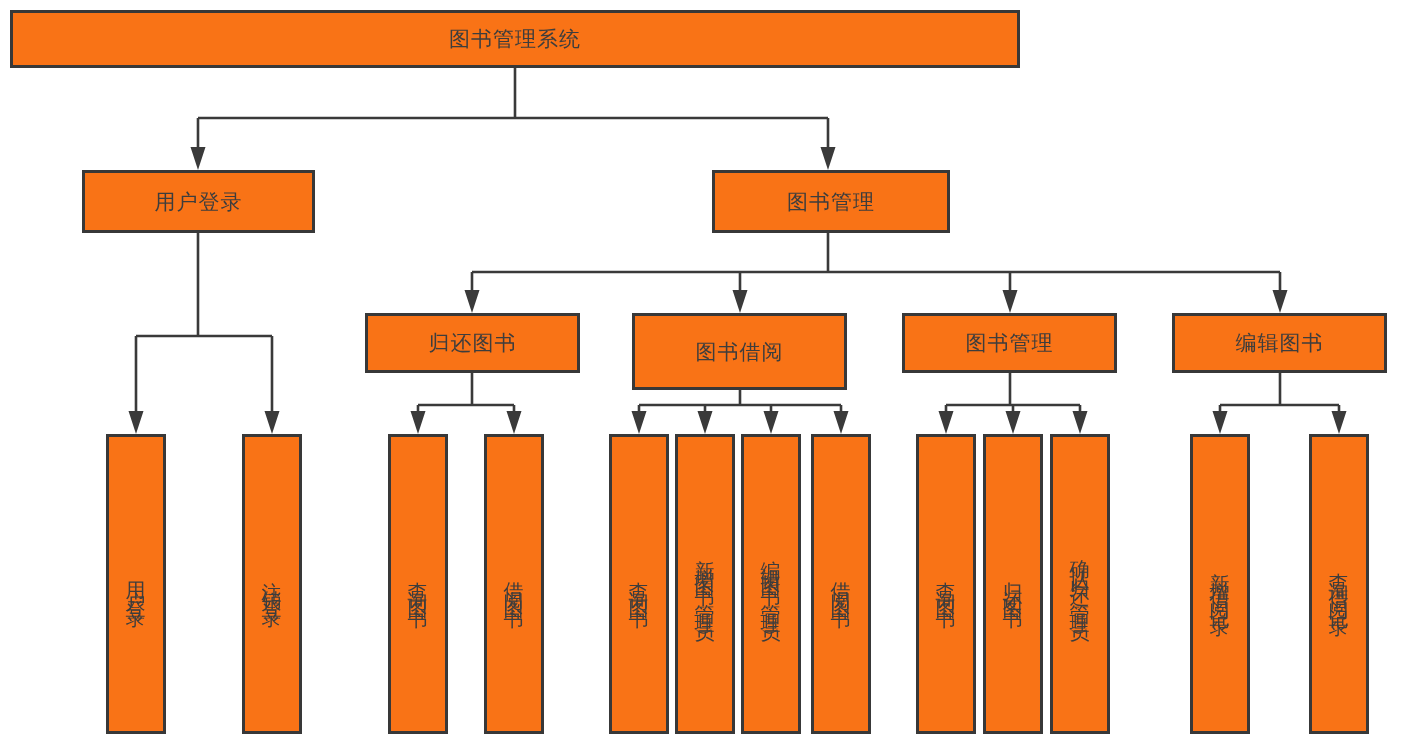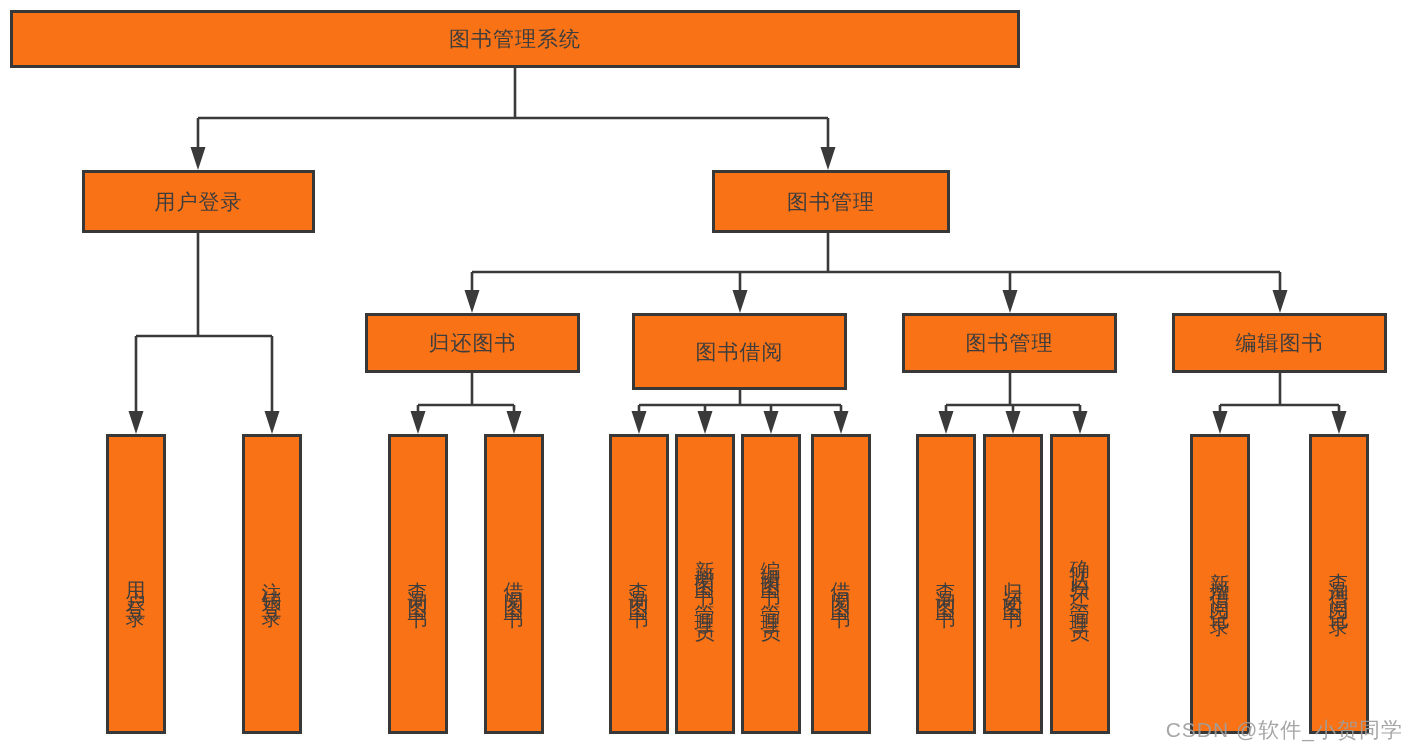--- a/index.html
+++ b/index.html
@@ -152,15 +152,14 @@
     <span class="vlabel">确认归还（管理员）</span>
   </div>
 
   <div class="box leaf" style="left:1190px;">
     <span class="vlabel">新增借阅记录</span>
   </div>
   <div class="box leaf" style="left:1309px;">
     <span class="vlabel">查询借阅记录</span>
   </div>
 
-  <div class="watermark">CSDN @软件_小贺同学</div>
 
 </div>
 
 </body></html>

